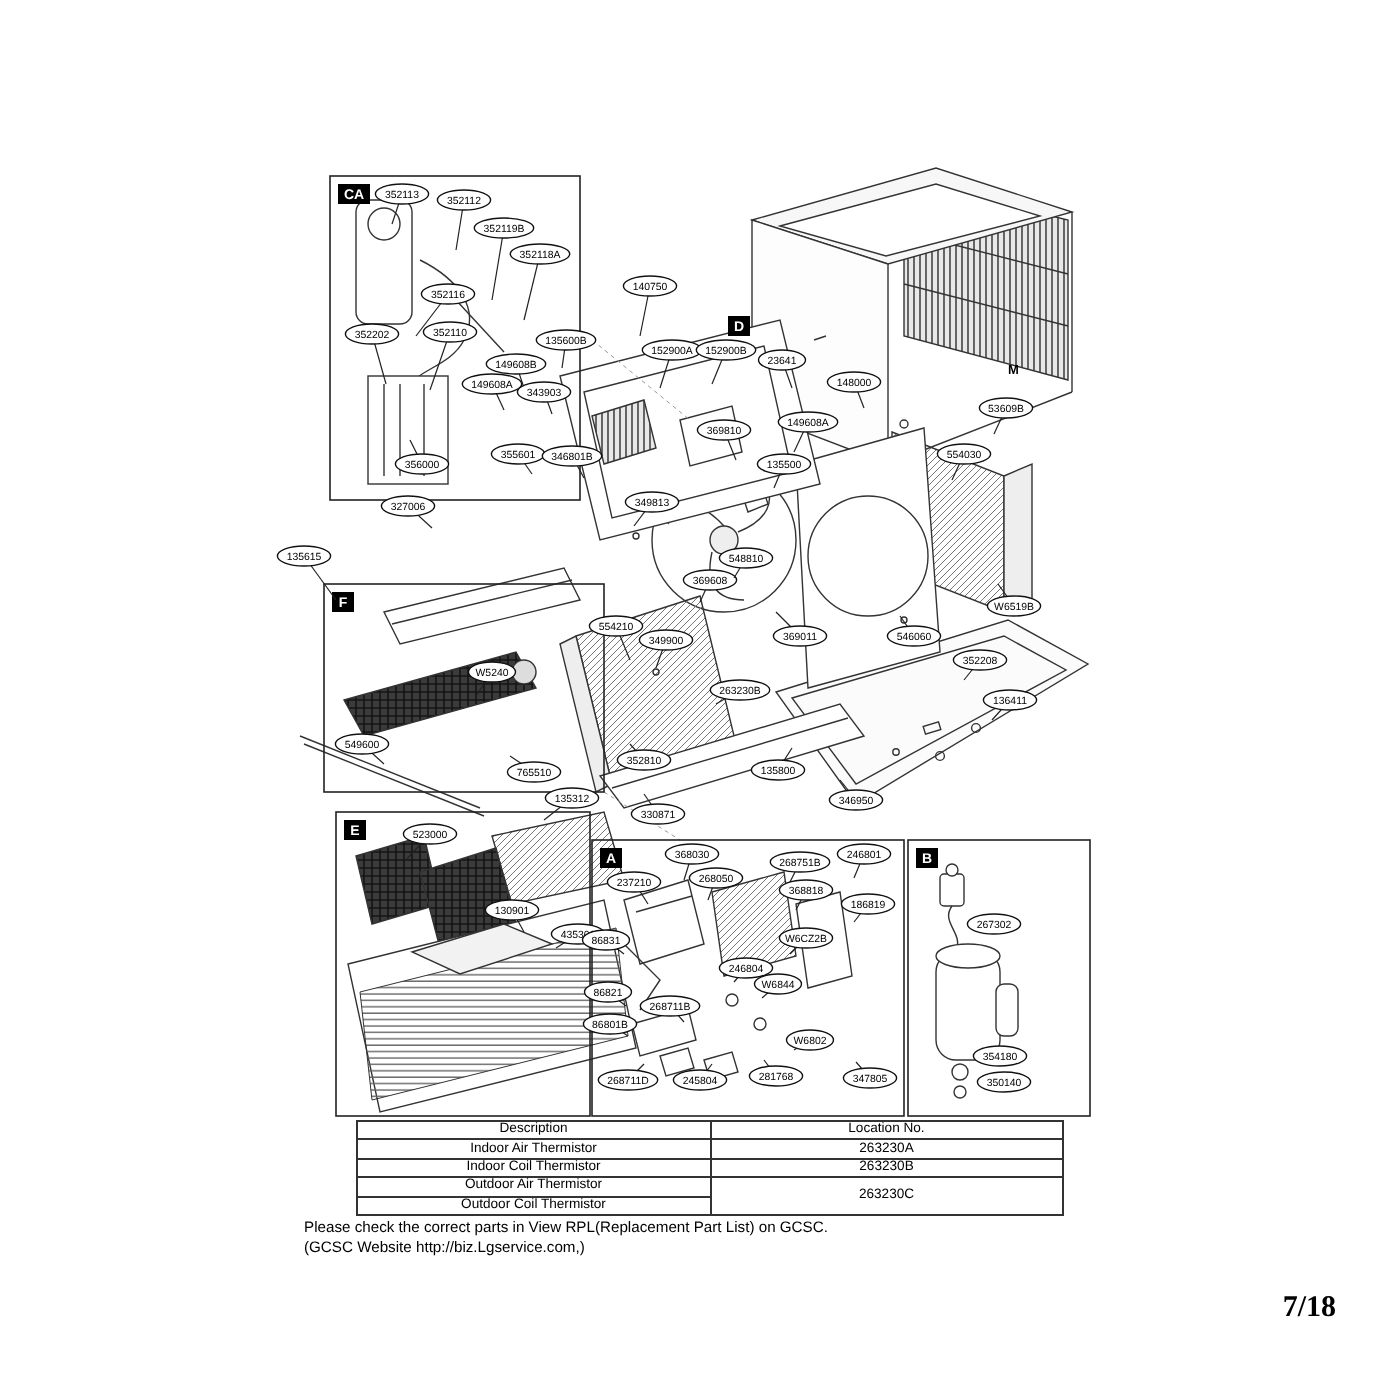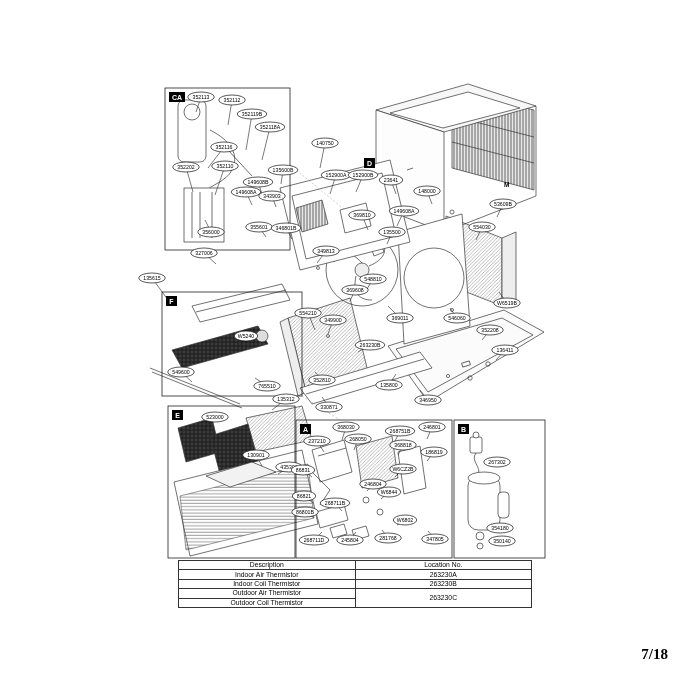--- a/index.html
+++ b/index.html
@@ -410,15 +410,17 @@
       <td>Outdoor Air Thermistor</td>
       <td rowspan="2">263230C</td>
     </tr>
     <tr>
       <td>Outdoor Coil Thermistor</td>
     </tr>
   </tbody>
 </table>
 
 <div class="notes">
+  <span class="indent">Please check  the correct parts in View RPL(Replacement Part List) on GCSC.</span>
+  <span class="indent">(GCSC Website  http://biz.Lgservice.com,)</span>
 </div>
 
 <div class="page-number">7/18</div>
 
 </body></html>

